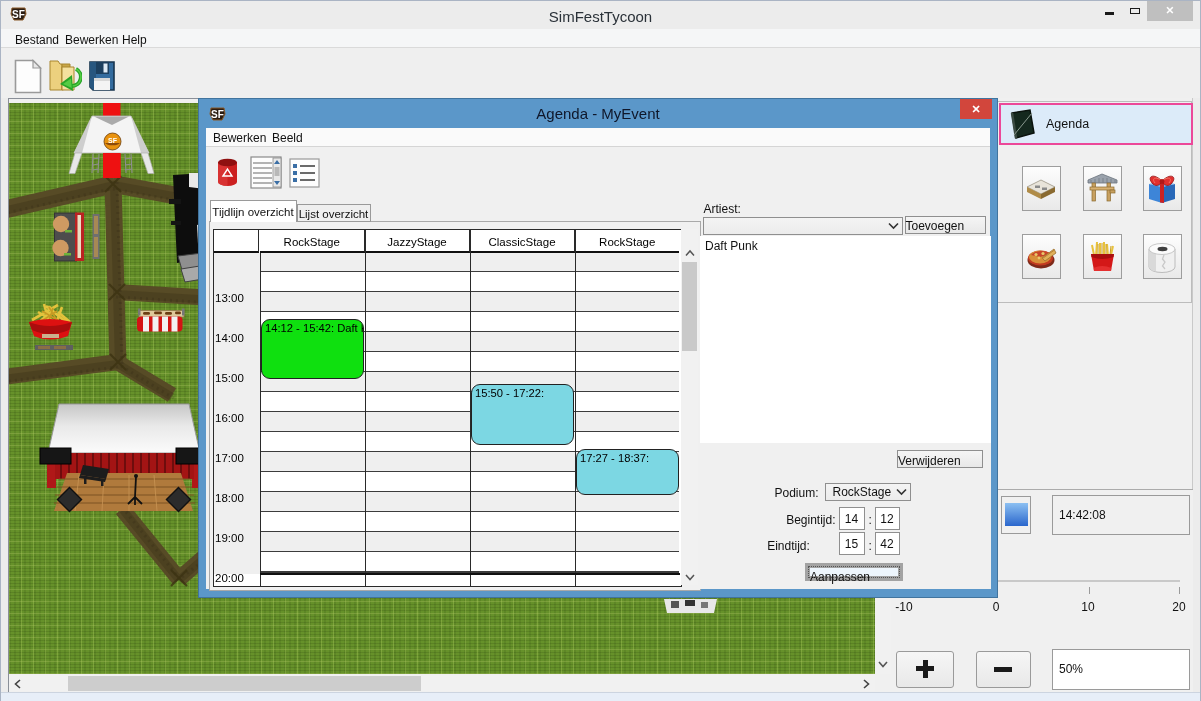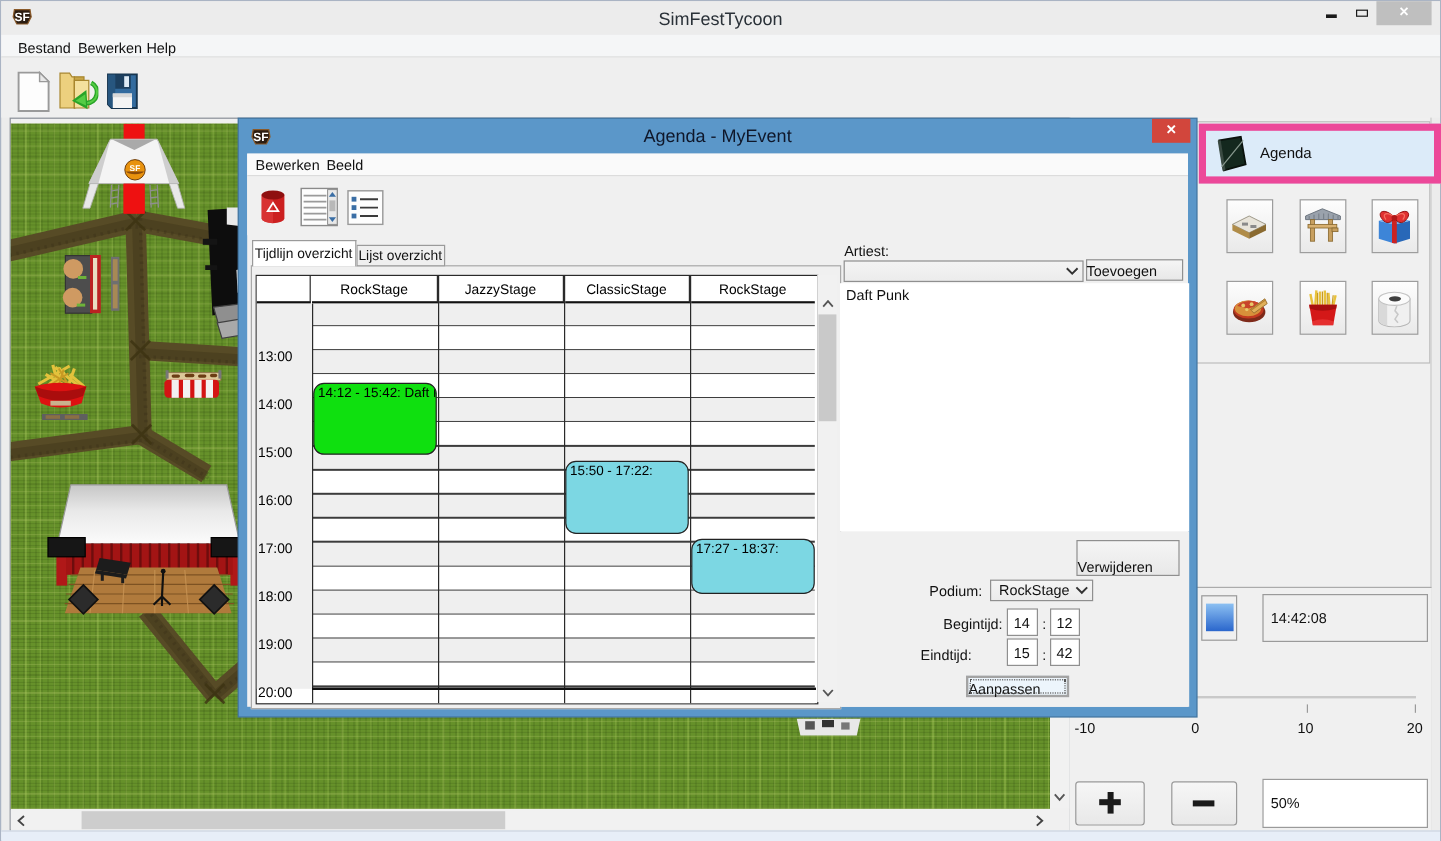--- a/index.html
+++ b/index.html
@@ -24,21 +24,21 @@
  repeating-linear-gradient(90deg, rgba(20,40,0,0.10) 0 2px, rgba(0,0,0,0) 2px 5px);
 }
 .vscroll{background:#f1f1f1;}
 .sthumb{position:absolute;background:#cdcdcd;}
 #statusbar{position:absolute;left:0;top:691px;width:1199px;height:8px;background:#e7eef8;
 border-top:1px solid #ccd4e0;}
 
 #rpanel{position:absolute;left:890px;top:96.5px;width:301px;height:595px;background:#f0f0f0;border-right:1px solid #c9c9c9;}
 .groupbox{position:absolute;border:1px solid #bcbcbc;background:#f0f0f0;}
 #agendabtn{position:absolute;left:108px;top:5px;width:190px;height:38px;background:#dcebf9;
-border:6px solid #ec4899;}
+border:2px solid #ec4899;}
 .itembtn{position:absolute;width:37px;height:43px;border:1px solid #9d9d9d;
 background:linear-gradient(#fdfdfd,#e9e9e9);}
 .itembtn svg{position:absolute;left:2px;top:5px;}
 .pbtn{position:absolute;border:1px solid #9a9a9a;border-radius:3px;
 background:linear-gradient(#f6f6f6,#e8e8e8);}
 
 #dlg{position:absolute;left:199px;top:98.5px;width:798px;height:498px;
 background:#5b97c9;box-shadow:0 0 0 1px #41749e;}
 #dlgtitle{position:absolute;left:0;top:6.5px;width:798px;text-align:center;font-size:15px;color:#0f172a;}
 #dlgclose{position:absolute;right:5px;top:0px;width:32px;height:20.5px;background:#d2463c;
@@ -487,33 +487,33 @@
     <div class="combo" style="left:496.5px;top:89px;width:198px;height:16px">
       <svg class="abs" style="left:184px;top:4.5px" width="11" height="8">
           <path d="M1 1.5 L5.5 6 L10 1.5" fill="none" stroke="#333" stroke-width="1.6"></path>
         </svg>
     </div>
     <div class="btn" style="left:698.5px;top:88.5px;width:81px;height:17.5px;padding-top:2px">Toevoegen</div>
     <div class="abs" style="left:493.5px;top:108.5px;width:291px;height:207px;background:#fff">
       <div class="lbl" style="left:5.5px;top:3px">Daft Punk</div>
     </div>
     <div class="abs" style="left:493.5px;top:315.5px;width:291px;height:145.5px;background:#f0f0f0">
-      <div class="btn" style="left:197.5px;top:7px;width:86px;height:30px;padding-top:15px">Verwijderen</div>
+      <div class="btn" style="left:197.5px;top:7px;width:86px;height:18px;padding-top:3px">Verwijderen</div>
       <div class="lbl" style="left:42px;top:43px;width:77px;text-align:right">Podium:</div>
       <div class="combo" style="left:125px;top:39.5px;width:84px;height:16px">
         <div class="lbl" style="left:7px;top:1.5px">RockStage</div>
         <svg class="abs" style="left:70px;top:4.5px" width="11" height="8">
             <path d="M1 1.5 L5.5 6 L10 1.5" fill="none" stroke="#333" stroke-width="1.6"></path>
           </svg>
       </div>
       <div class="lbl" style="left:42px;top:70px;width:94px;text-align:right">Begintijd:</div>
       <div class="input" style="left:139px;top:63.5px;width:26px;height:23px;line-height:22px">14</div>
       <div class="lbl" style="left:169px;top:70px">:</div>
       <div class="input" style="left:175px;top:63.5px;width:25px;height:23px;line-height:22px">12</div>
       <div class="lbl" style="left:42px;top:95.5px;width:94px;text-align:center">Eindtijd:</div>
       <div class="input" style="left:139px;top:89px;width:26px;height:23px;line-height:22px">15</div>
       <div class="lbl" style="left:169px;top:95.5px">:</div>
       <div class="input" style="left:175px;top:89px;width:25px;height:23px;line-height:22px">42</div>
-      <div class="btn" style="left:105.5px;top:119.5px;width:86px;height:18px;padding-top:2.5px;
-        border:2px solid #a3a3a3;background:#edf5fc;outline:1px dotted #555;outline-offset:-4px">Aanpassen</div>
+      <div class="btn" style="left:105.5px;top:119.5px;width:98px;height:18px;padding-top:2.5px;
+        border:5px solid #a3a3a3;background:#edf5fc;outline:1px dotted #555;outline-offset:-4px">Aanpassen</div>
     </div>
   </div>
 </div>
 
 </body></html>

